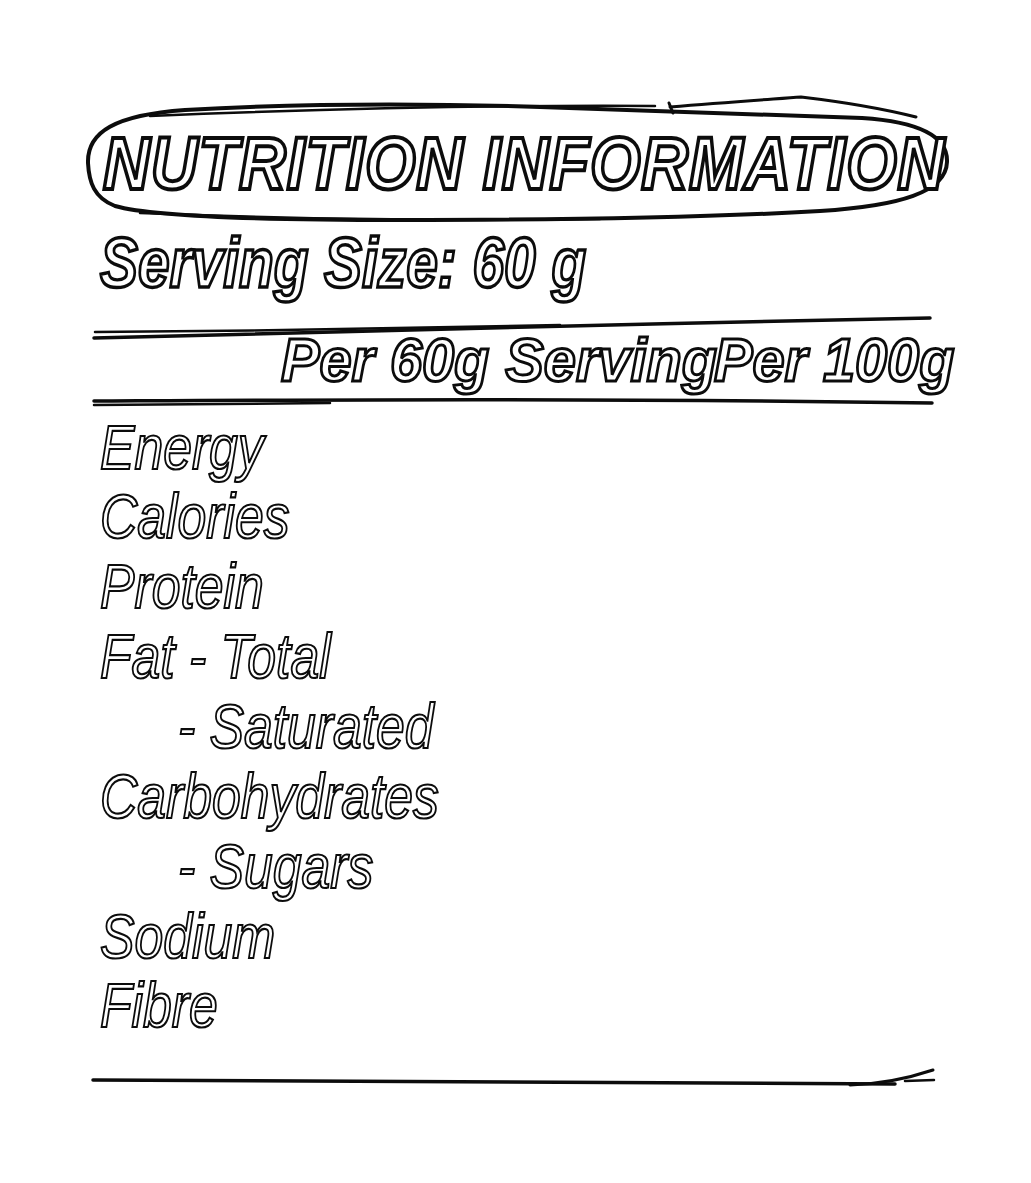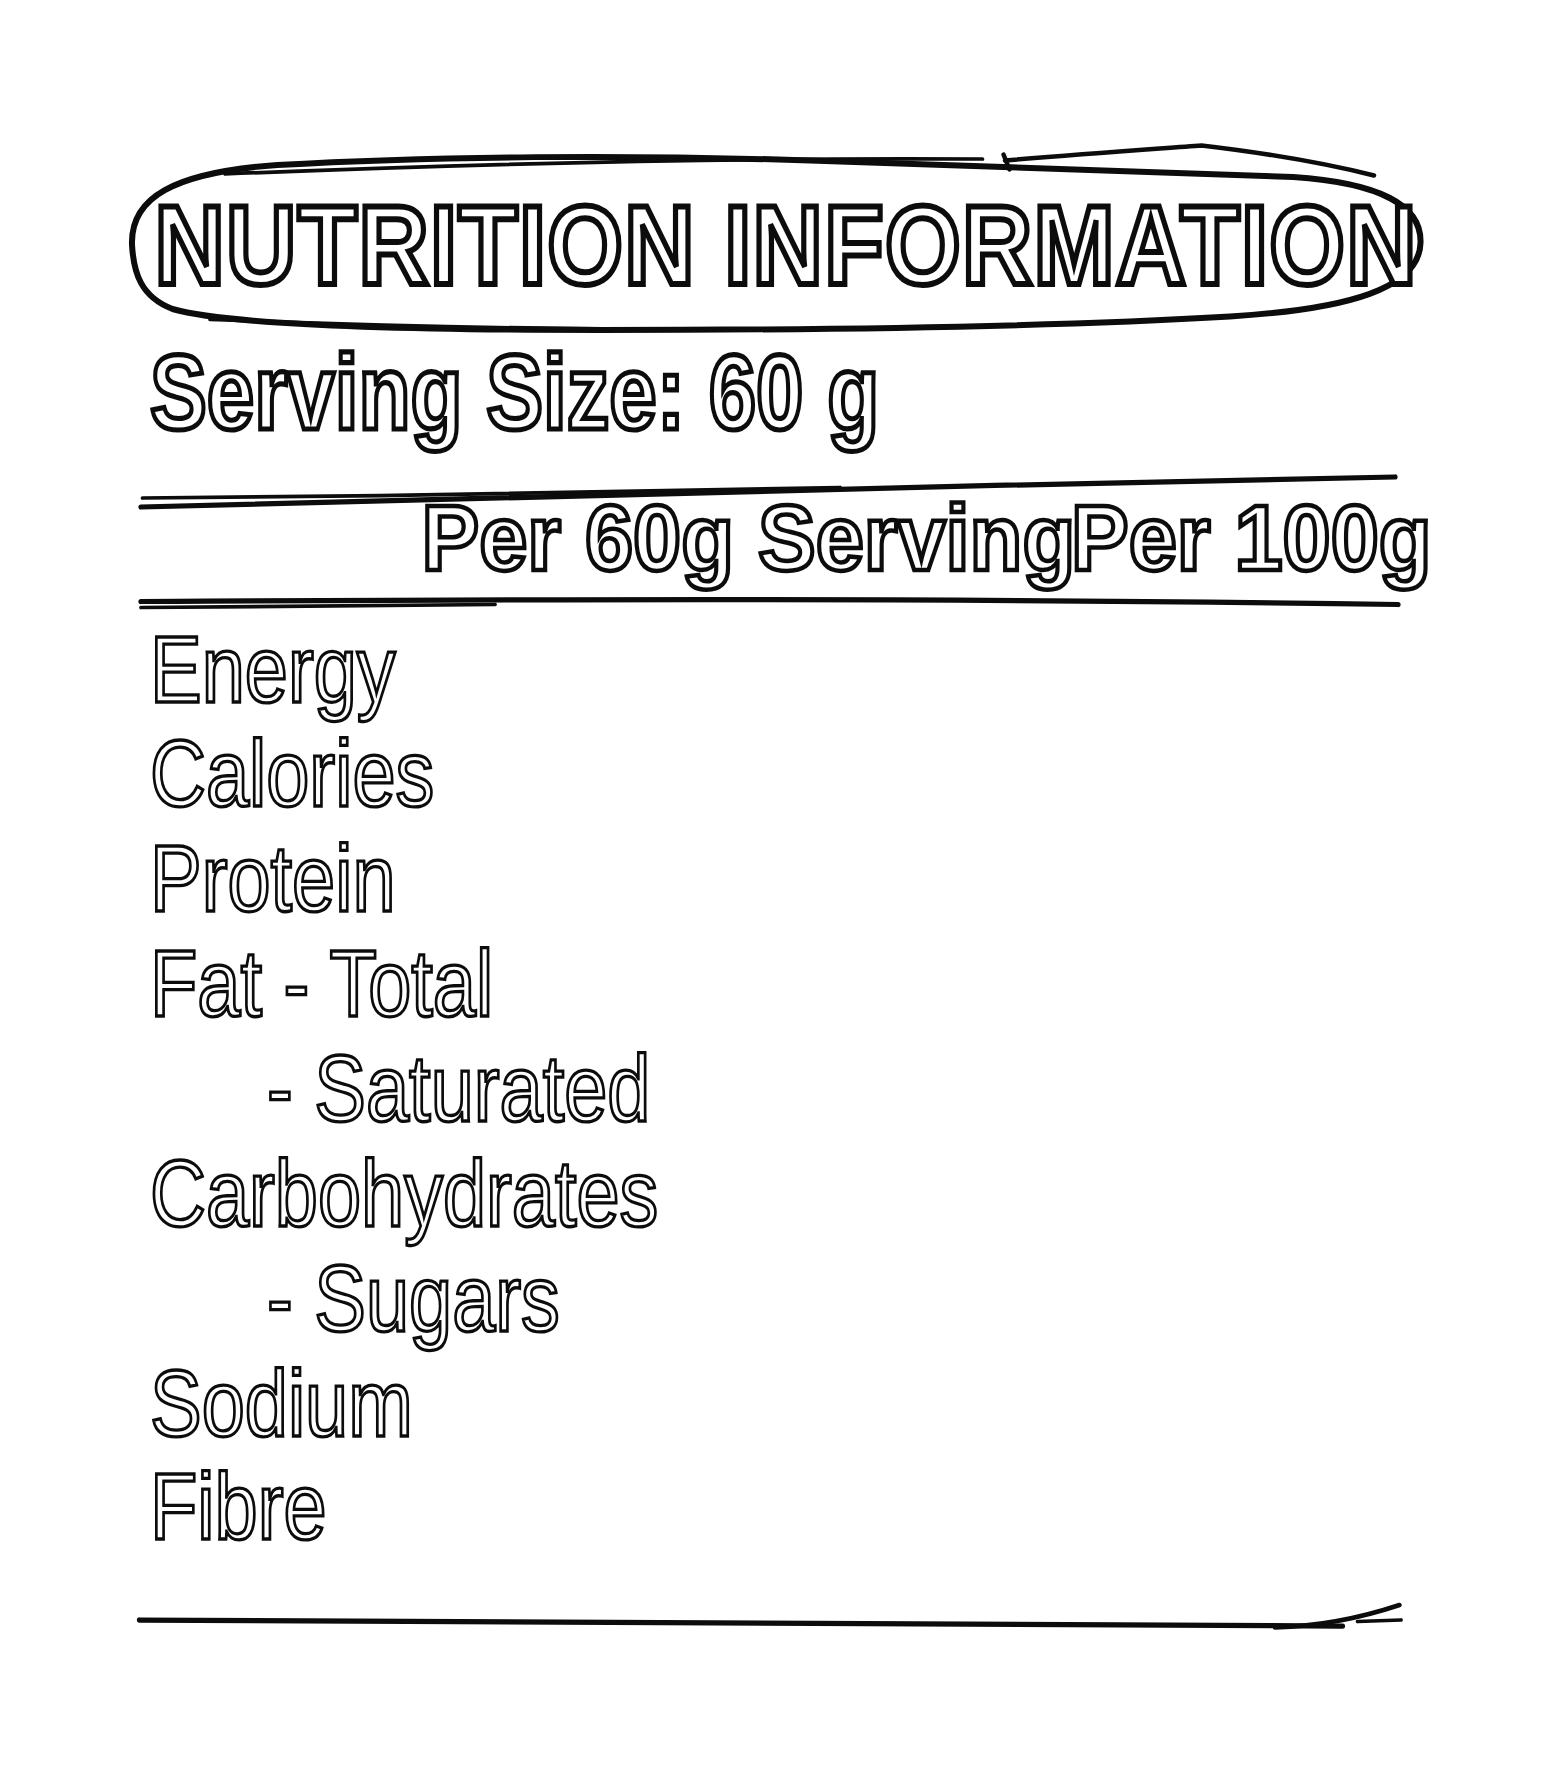--- a/index.html
+++ b/index.html
@@ -1,18 +1,19 @@
 <!DOCTYPE html>
 <html><head>
 <meta charset="utf-8">
 <style>
   html,body{margin:0;padding:0;background:#ffffff;}
   #label-canvas{
     position:relative;width:1031px;height:1183px;background:#ffffff;overflow:hidden;
     font-family:"Liberation Sans", sans-serif;
+    font-style:italic;
   }
   .txt{
     position:absolute;white-space:nowrap;line-height:1;color:#ffffff;
     transform-origin:0 0;font-family:"Liberation Sans", sans-serif;
   }
   .title{
     font-size:75px;font-weight:700;letter-spacing:1px;
     -webkit-text-stroke:4px #0c0c0c;transform:scaleX(.865);
   }
   .serving{

